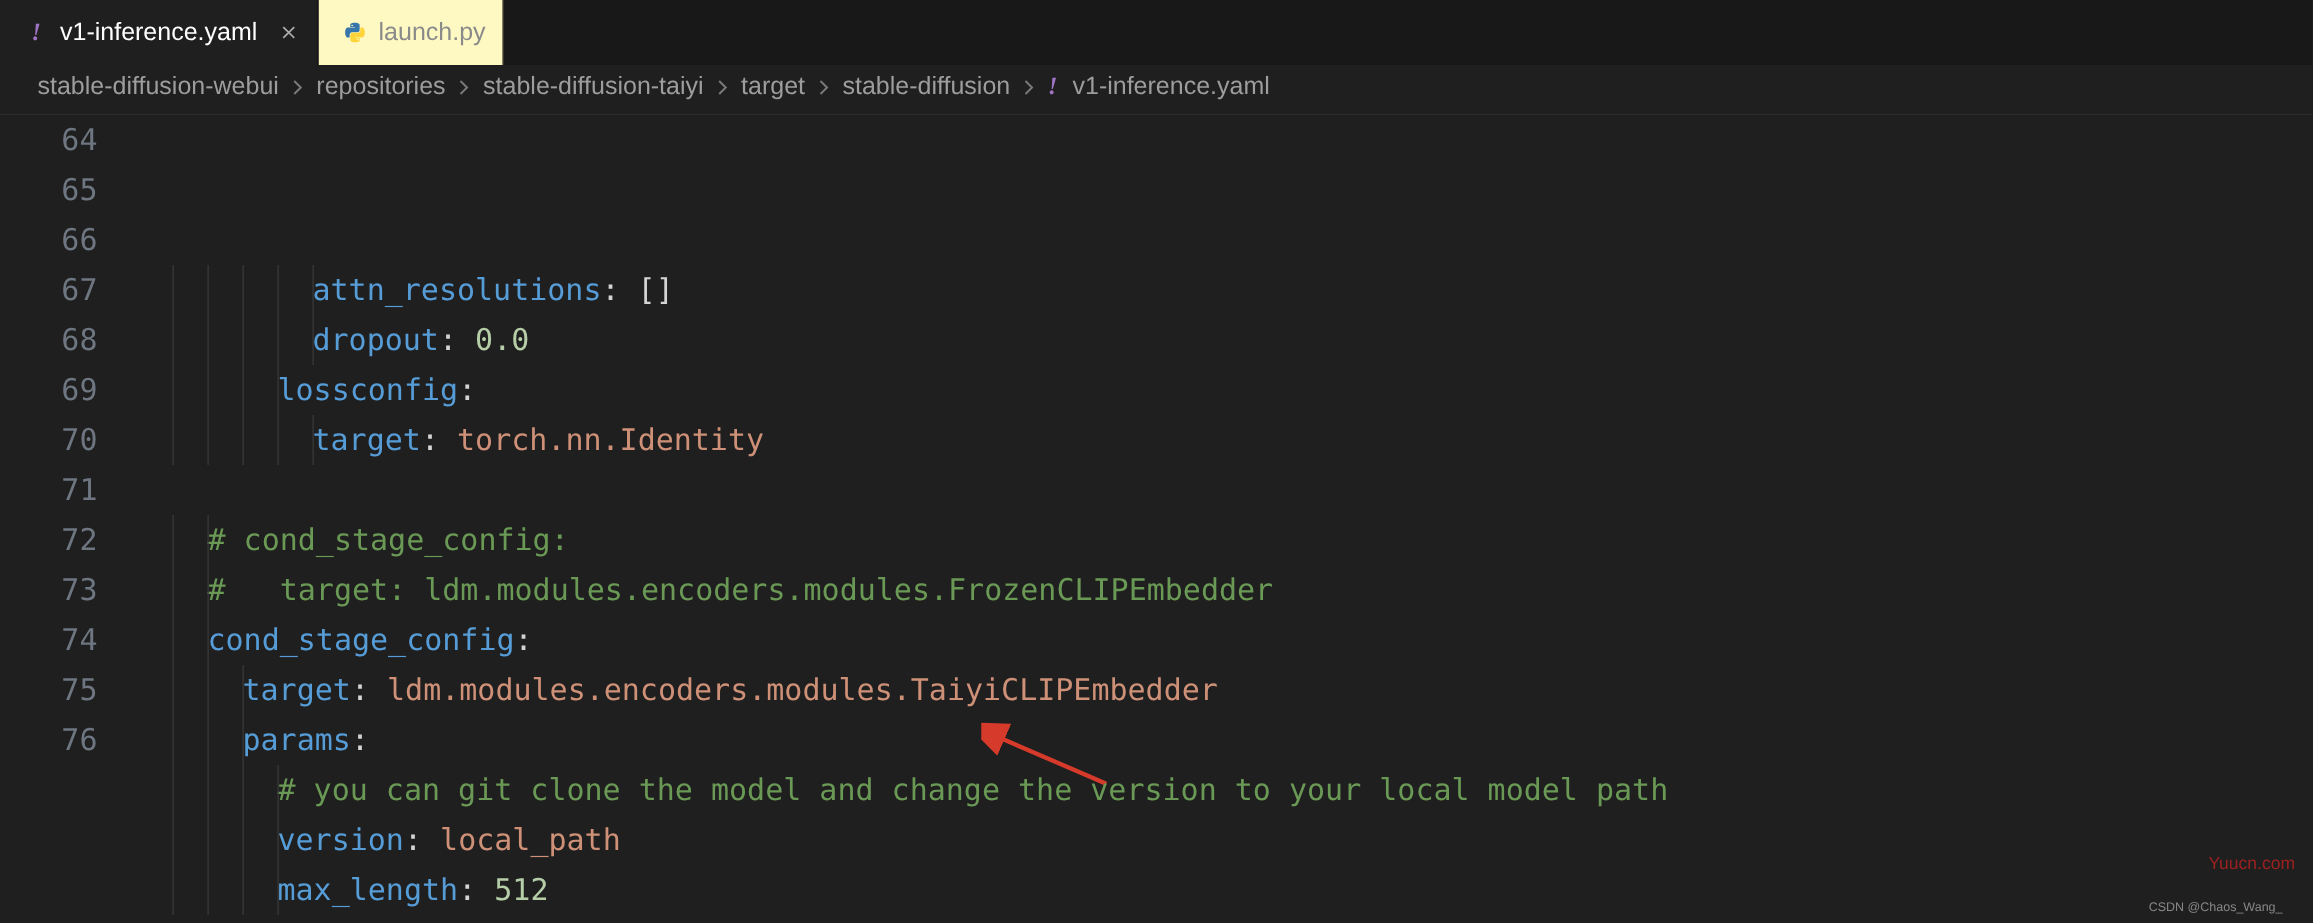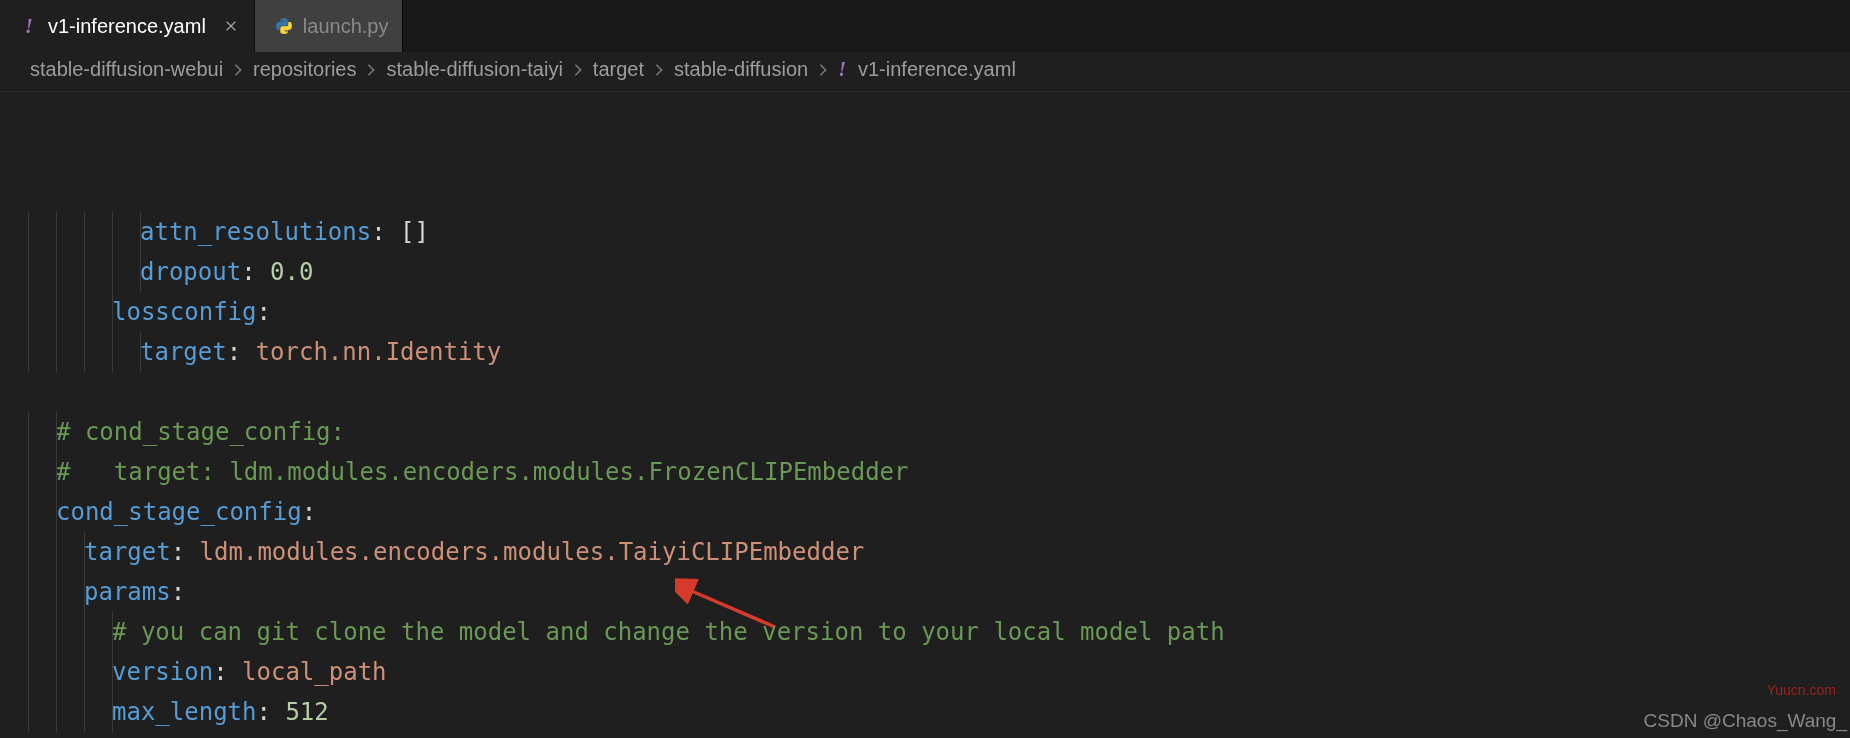--- a/index.html
+++ b/index.html
@@ -16,21 +16,21 @@
   display: flex;
   background: #181818;
   height: 52px;
   align-items: stretch;
 }
 .tab {
   display: flex;
   align-items: center;
   padding: 0 14px 0 20px;
   gap: 10px;
-  background: #404040;
+  background: #fef9c3;
   border-right: 1px solid #0a0a0a;
   font-family: -apple-system, BlinkMacSystemFont, 'Segoe UI', sans-serif;
   font-size: 20px;
   color: #8a8a8a;
   cursor: pointer;
 }
 .tab.active {
   background: #1f1f1f;
   color: #ffffff;
 }
@@ -96,25 +96,25 @@
   position: absolute;
   right: 14px;
   bottom: 40px;
   color: #bb2222;
   font-family: -apple-system, sans-serif;
   font-size: 14px;
   opacity: 0.8;
 }
 .watermark2 {
   position: absolute;
-  right: 3px;
+  right: 24px;
   bottom: 6px;
   color: #888;
   font-family: -apple-system, sans-serif;
-  font-size: 19px;
+  font-size: 10px;
 }
 </style>
 </head>
 <body>
 
 <div class="tab-bar">
   <div class="tab active">
     <span class="tab-icon yaml-icon">!</span>
     <span>v1-inference.yaml</span>
     <span class="tab-close">
@@ -163,20 +163,35 @@
   <span class="breadcrumb-sep">
       <svg viewBox="0 0 16 16" fill="none" stroke="currentColor" stroke-width="1.8">
         <path d="M5 2 L11 8 L5 14"></path>
       </svg>
     </span>
   <span class="file-icon">!</span>
   <span class="breadcrumb-item">v1-inference.yaml</span>
 </div>
 
 <div class="editor">
+  <div class="gutter" id="gutter">
+      <div>64</div>
+      <div>65</div>
+      <div>66</div>
+      <div>67</div>
+      <div>68</div>
+      <div>69</div>
+      <div>70</div>
+      <div>71</div>
+      <div>72</div>
+      <div>73</div>
+      <div>74</div>
+      <div>75</div>
+      <div>76</div>
+    </div>
   <div class="code-area" id="code-area">
     <div class="arrow-annot">
       <svg width="110" height="60" viewBox="0 0 110 60">
         <defs>
           <marker id="ah" markerWidth="10" markerHeight="8" refX="2" refY="4" orient="auto">
             <polygon points="0 0, 10 4, 0 8" fill="#d63a2a"></polygon>
           </marker>
         </defs>
         <line x1="100" y1="50" x2="12" y2="12" stroke="#d63a2a" stroke-width="3.5" marker-end="url(#ah)"></line>
       </svg>

